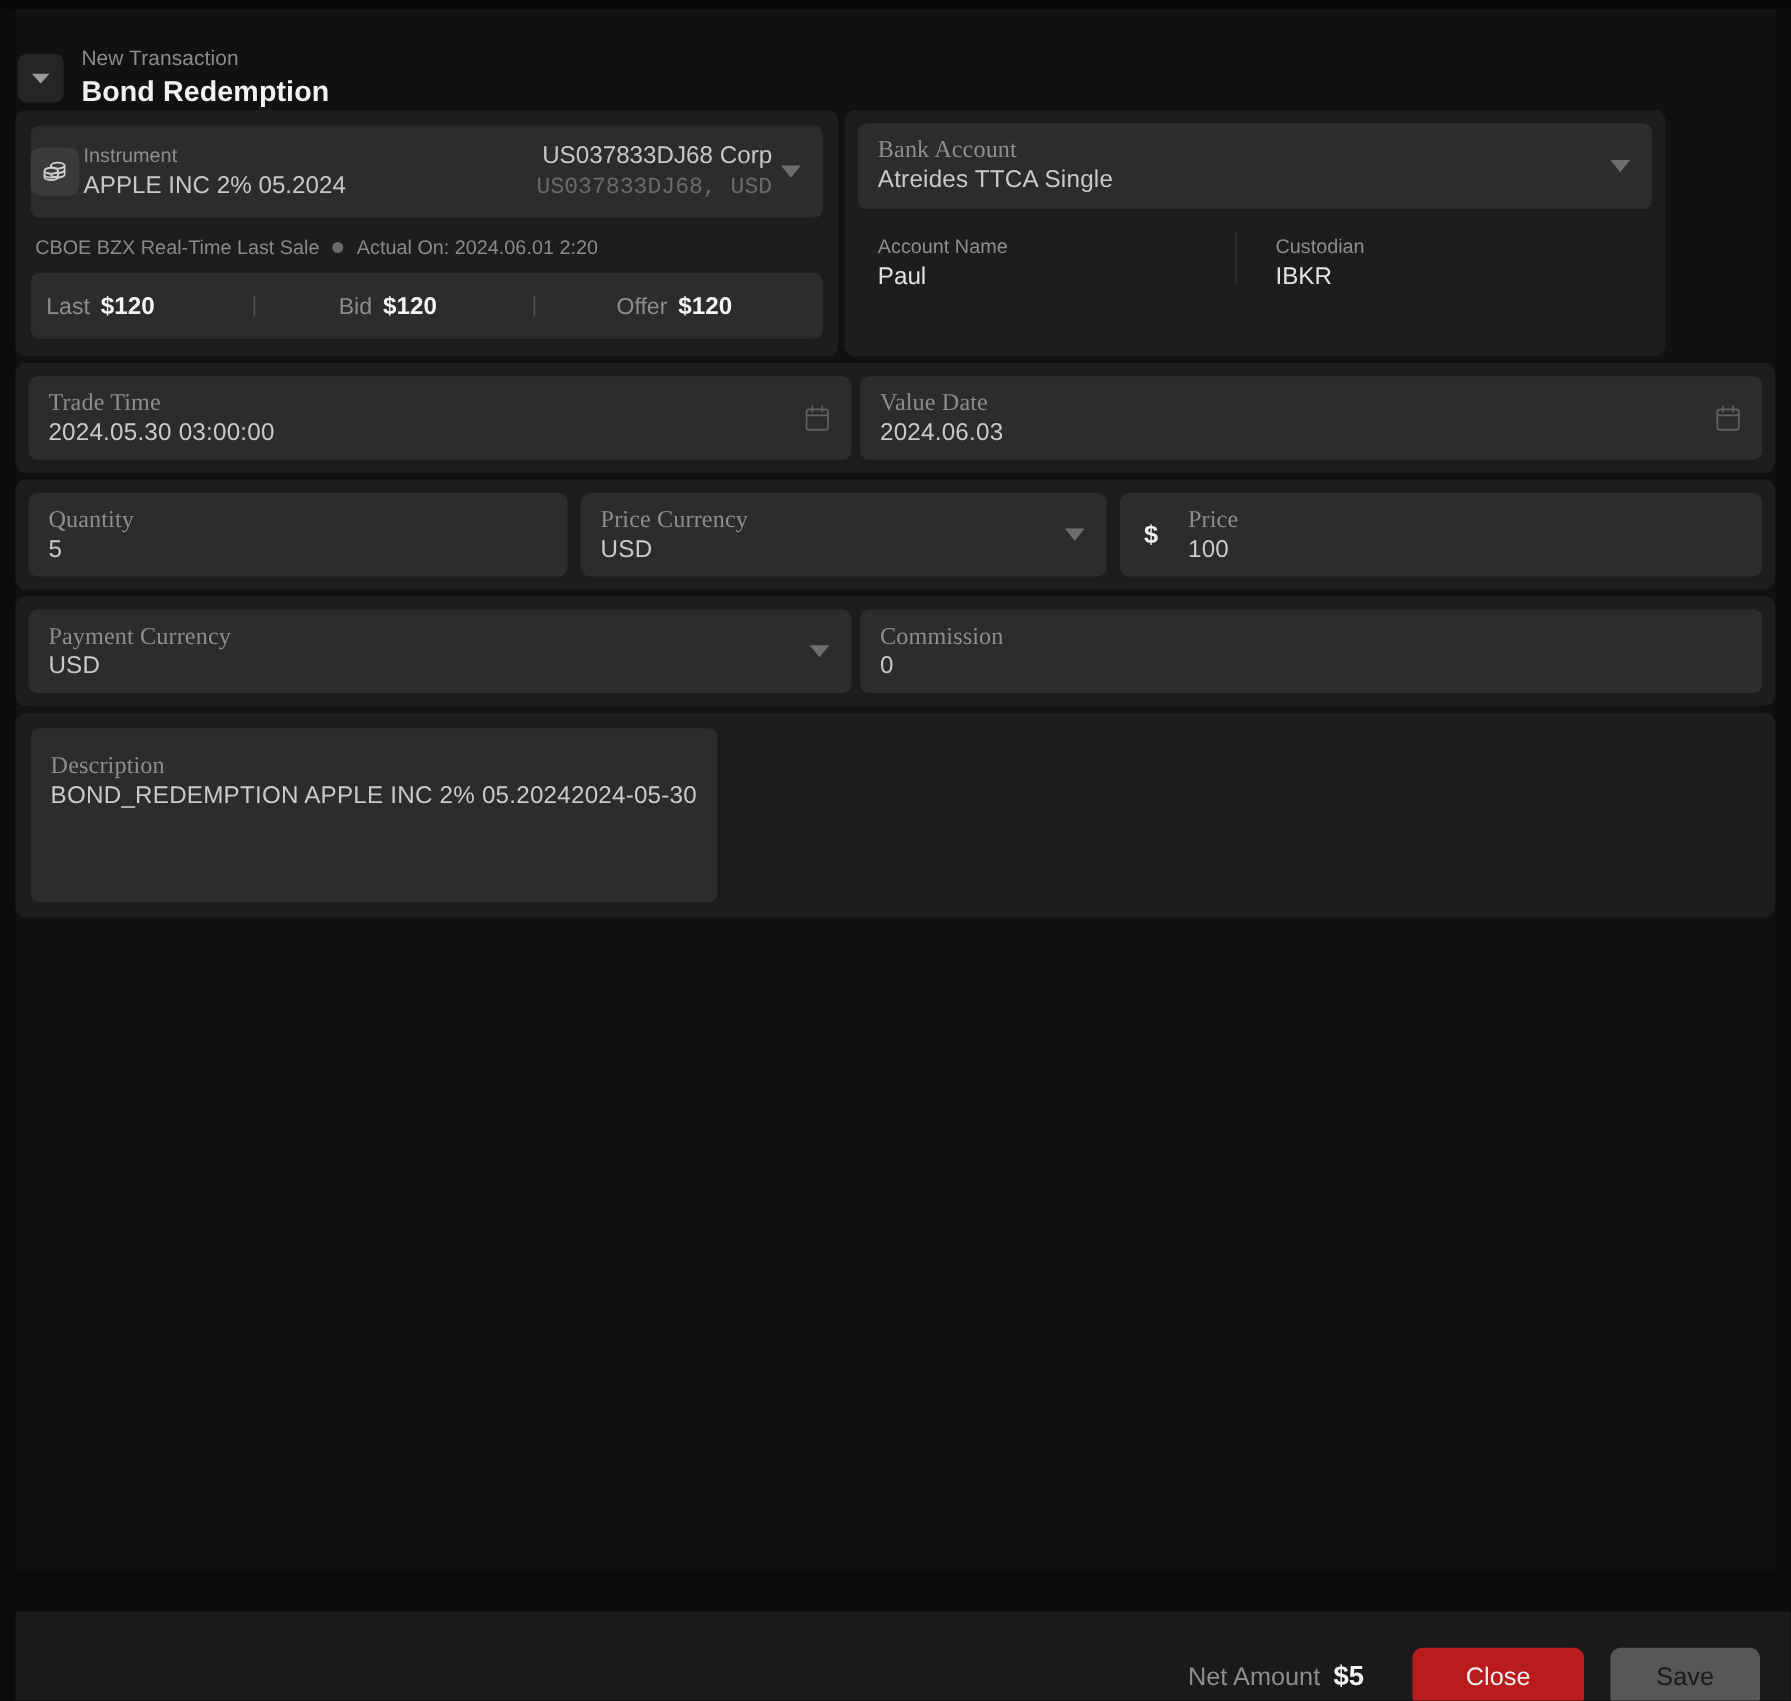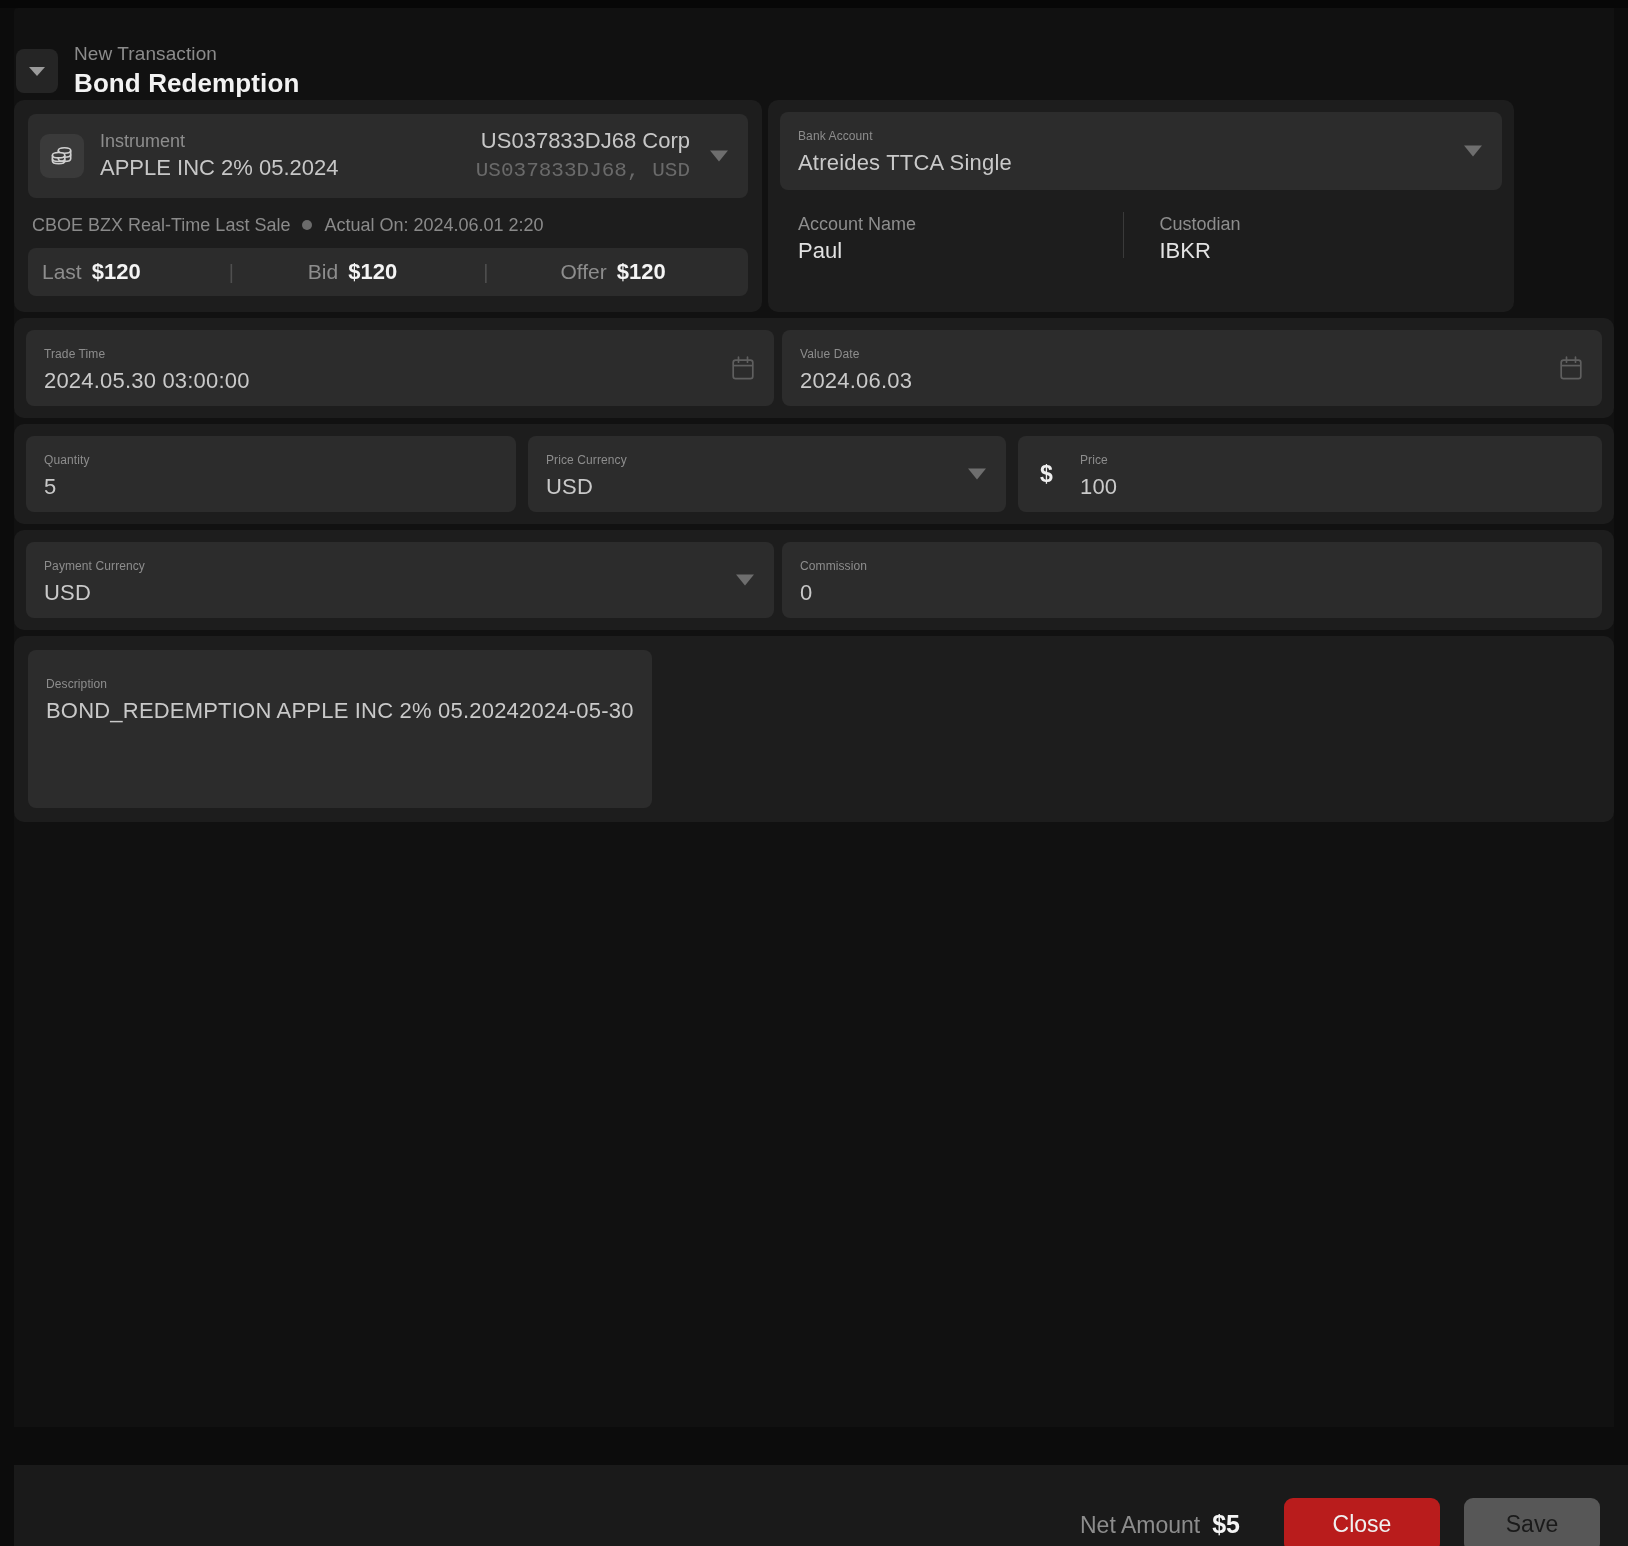--- a/index.html
+++ b/index.html
@@ -92,24 +92,25 @@
   }
 
   
   .field {
     background: #2c2c2c;
     border-radius: 8px;
     position: relative;
     padding: 14px 18px 14px 18px;
   }
   .field-label {
-    font-size: 12px;
+    font-size: 22px;
     color: #8d8d8d;
     line-height: 24px;
     letter-spacing: 0.1px;
+    font-family: Liberation Serif, serif;
   }
   .field-value {
     font-size: 22px;
     color: #c9c9c9;
     line-height: 30px;
     letter-spacing: 0.2px;
   }
 
   .dropdown-caret {
     position: absolute;
@@ -136,22 +137,22 @@
   .top-row { display: flex; gap: 6px; margin: 0 0 6px 0; }
 
   .instrument-panel {
     width: 748px;
     padding: 14px 14px 16px 14px;
   }
   .instrument-field {
     display: flex;
     align-items: center;
     height: 84px;
-    padding: 0 12px;
-    gap: 16px;
+    padding: 0 0;
+    gap: 4px;
   }
   .coin-icon-wrap {
     width: 44px; height: 44px;
     background: #3a3a3a;
     border-radius: 9px;
     display: flex; align-items: center; justify-content: center;
     flex: none;
   }
   .instr-texts { display: flex; flex-direction: column; }
   .instr-label { font-size: 18px; color: #8d8d8d; line-height: 24px; }
@@ -177,21 +178,21 @@
   .status-dot {
     width: 10px; height: 10px;
     border-radius: 50%;
     background: #6b6b6b;
     display: inline-block;
   }
 
   .quote-bar {
     background: #2c2c2c;
     border-radius: 8px;
-    height: 48px;
+    height: 60px;
     display: flex;
     align-items: center;
     padding: 0 14px;
   }
   .quote-item {
     display: flex;
     align-items: baseline;
     gap: 10px;
   }
   .quote-key { font-size: 21px; color: #8d8d8d; }

